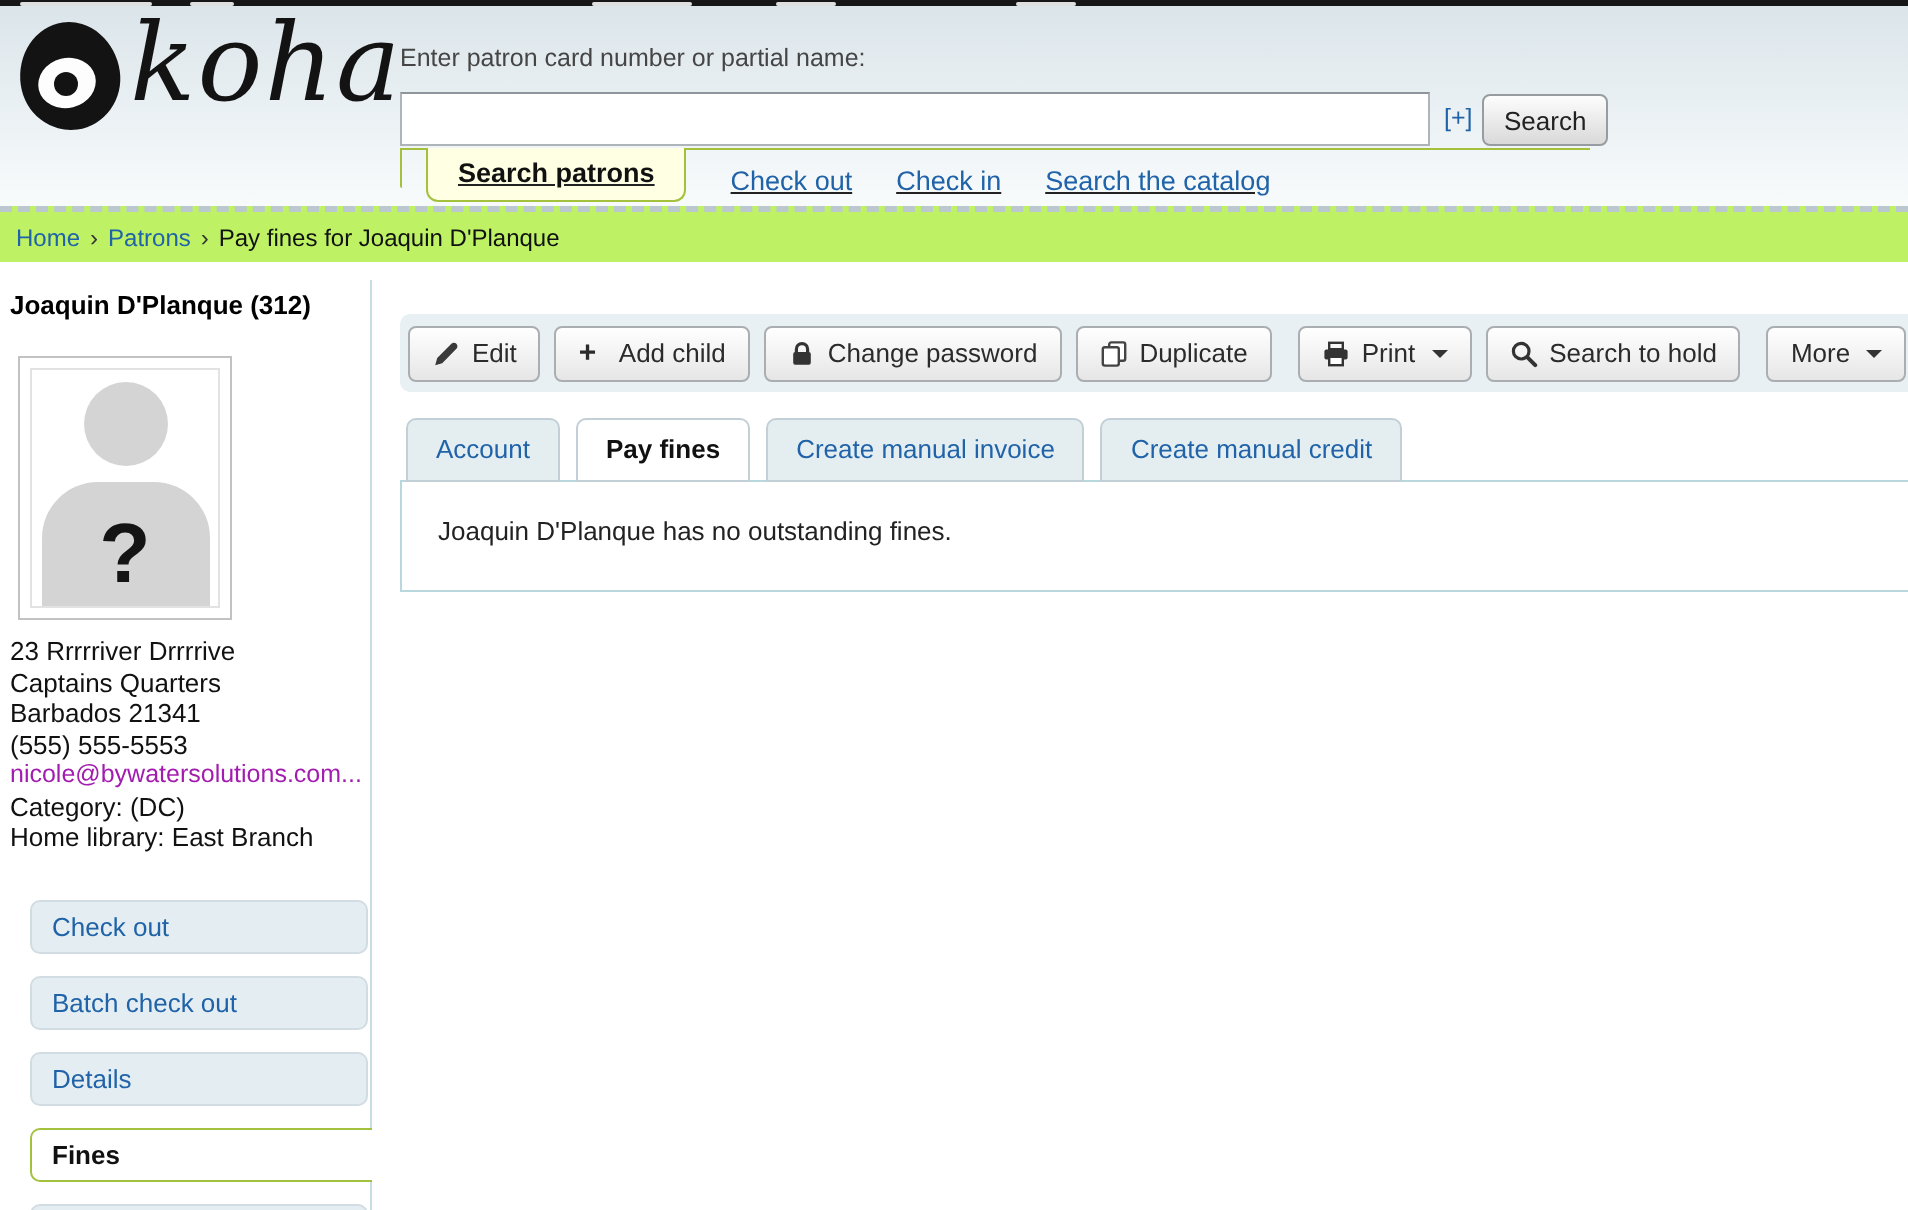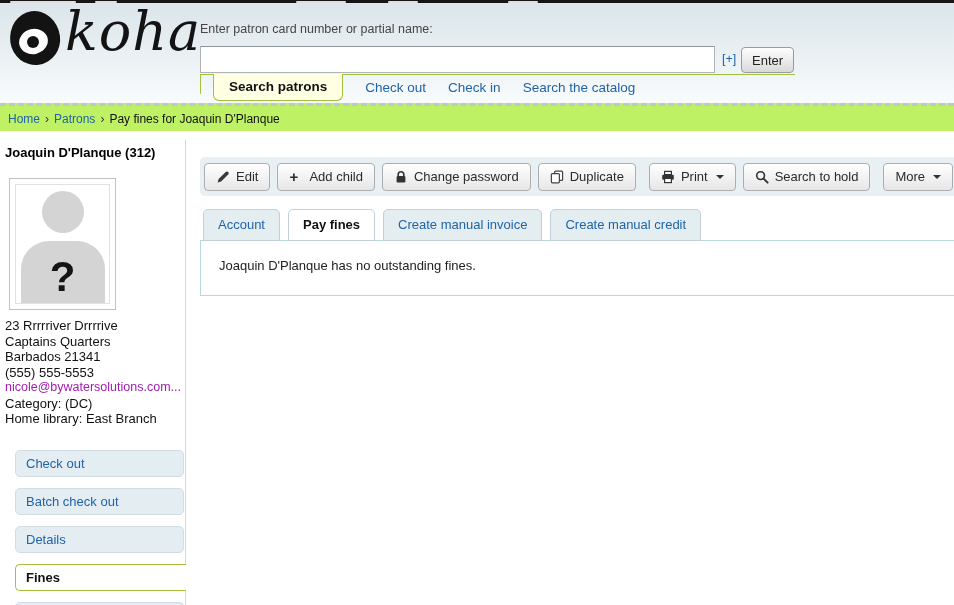--- a/index.html
+++ b/index.html
@@ -32,21 +32,21 @@
   .search-label { position:absolute; left:200px; top:19px; font-size:12.5px; color:#454545; }
   .search-input { position:absolute; left:200px; top:43px; width:515px; height:27px;
     border:1px solid #aeb4b8; border-top-color:#8d969c; background:#fff; padding:0 6px; font-size:13px; }
   .expand-link { position:absolute; left:722px; top:49px; font-size:12.5px; color:#2063a8; text-decoration:none; cursor:pointer; }
   .search-btn { position:absolute; left:741px; top:44px; height:26px; padding:0 10px;
     font-size:13px; color:#222; background:linear-gradient(#fdfdfd,#d9d9d9);
     border:1px solid #979ca0; border-radius:4px; cursor:pointer; }
   .green-line { position:absolute; left:200px; top:71px; width:595px; height:1px; background:#a3c13d; }
   .green-notch { position:absolute; left:200px; top:71px; width:1px; height:20px; background:#a3c13d; border-radius:0 0 0 4px; }
 
-  .header-tabs { position:absolute; left:213px; top:71px; display:flex; align-items:flex-start; z-index:2; }
+  .header-tabs { position:absolute; left:213px; top:71px; display:flex; align-items:center; z-index:2;text-decoration:underline; }
   .htab-active {
     background:#feffe3; border:1px solid #a3c13d; border-top:none;
     border-radius:0 0 6px 6px; padding:5px 15px 6px; font-weight:bold; font-size:13.5px; color:#111; cursor:pointer;
   }
   .hlink { font-size:13.5px; color:#2063a8; text-decoration:none; margin-left:22px; padding-top:6px; cursor:pointer; }
 
   
   #breadcrumbs {
     position:absolute; left:0; top:103px; width:954px; height:28px;
     background:#bef264; border-top:3px dashed #bcc8cf;
@@ -131,21 +131,21 @@
         <span class="mark-body"></span>
         <span class="mark-crescent"></span>
         <span class="mark-dot"></span>
       </span>
       <span class="logo-text">koha</span>
     </div>
 
     <div class="search-label">Enter patron card number or partial name:</div>
     <input class="search-input" type="text" value="" style="">
     <a class="expand-link">[+]</a>
-    <button class="search-btn">Enter</button>
+    <button class="search-btn">Search</button>
 
     <div class="green-line"></div>
     <div class="green-notch"></div>
 
     <div class="header-tabs">
       <div class="htab-active">Search patrons</div>
       <a class="hlink">Check out</a>
       <a class="hlink">Check in</a>
       <a class="hlink">Search the catalog</a>
     </div>

